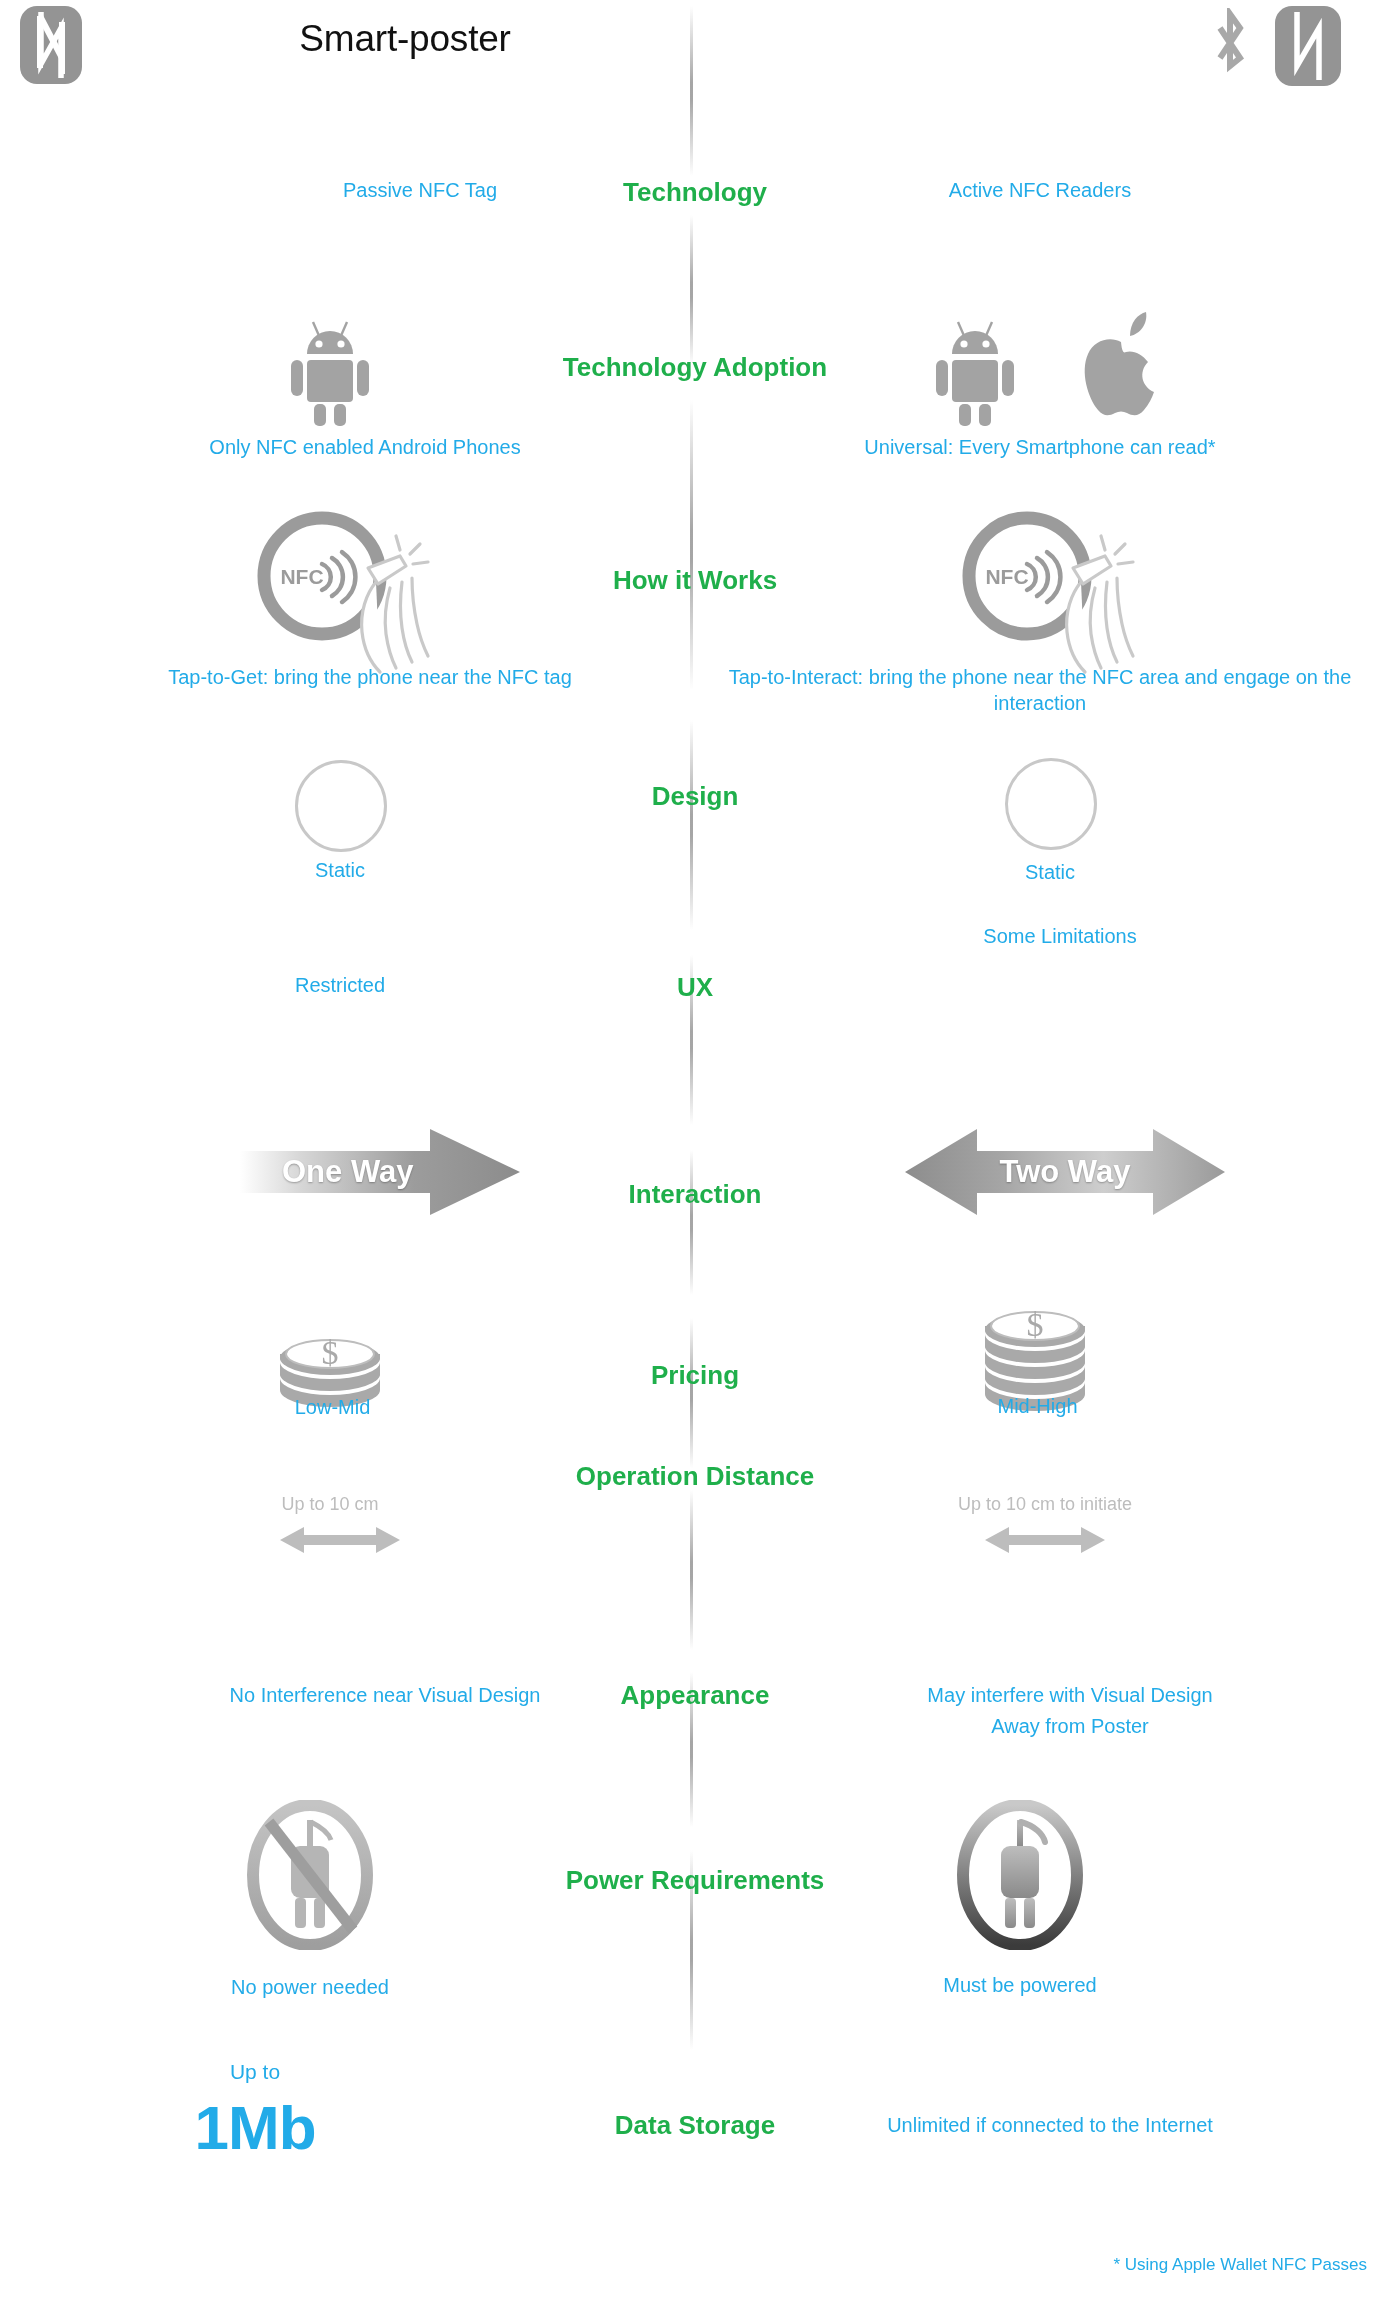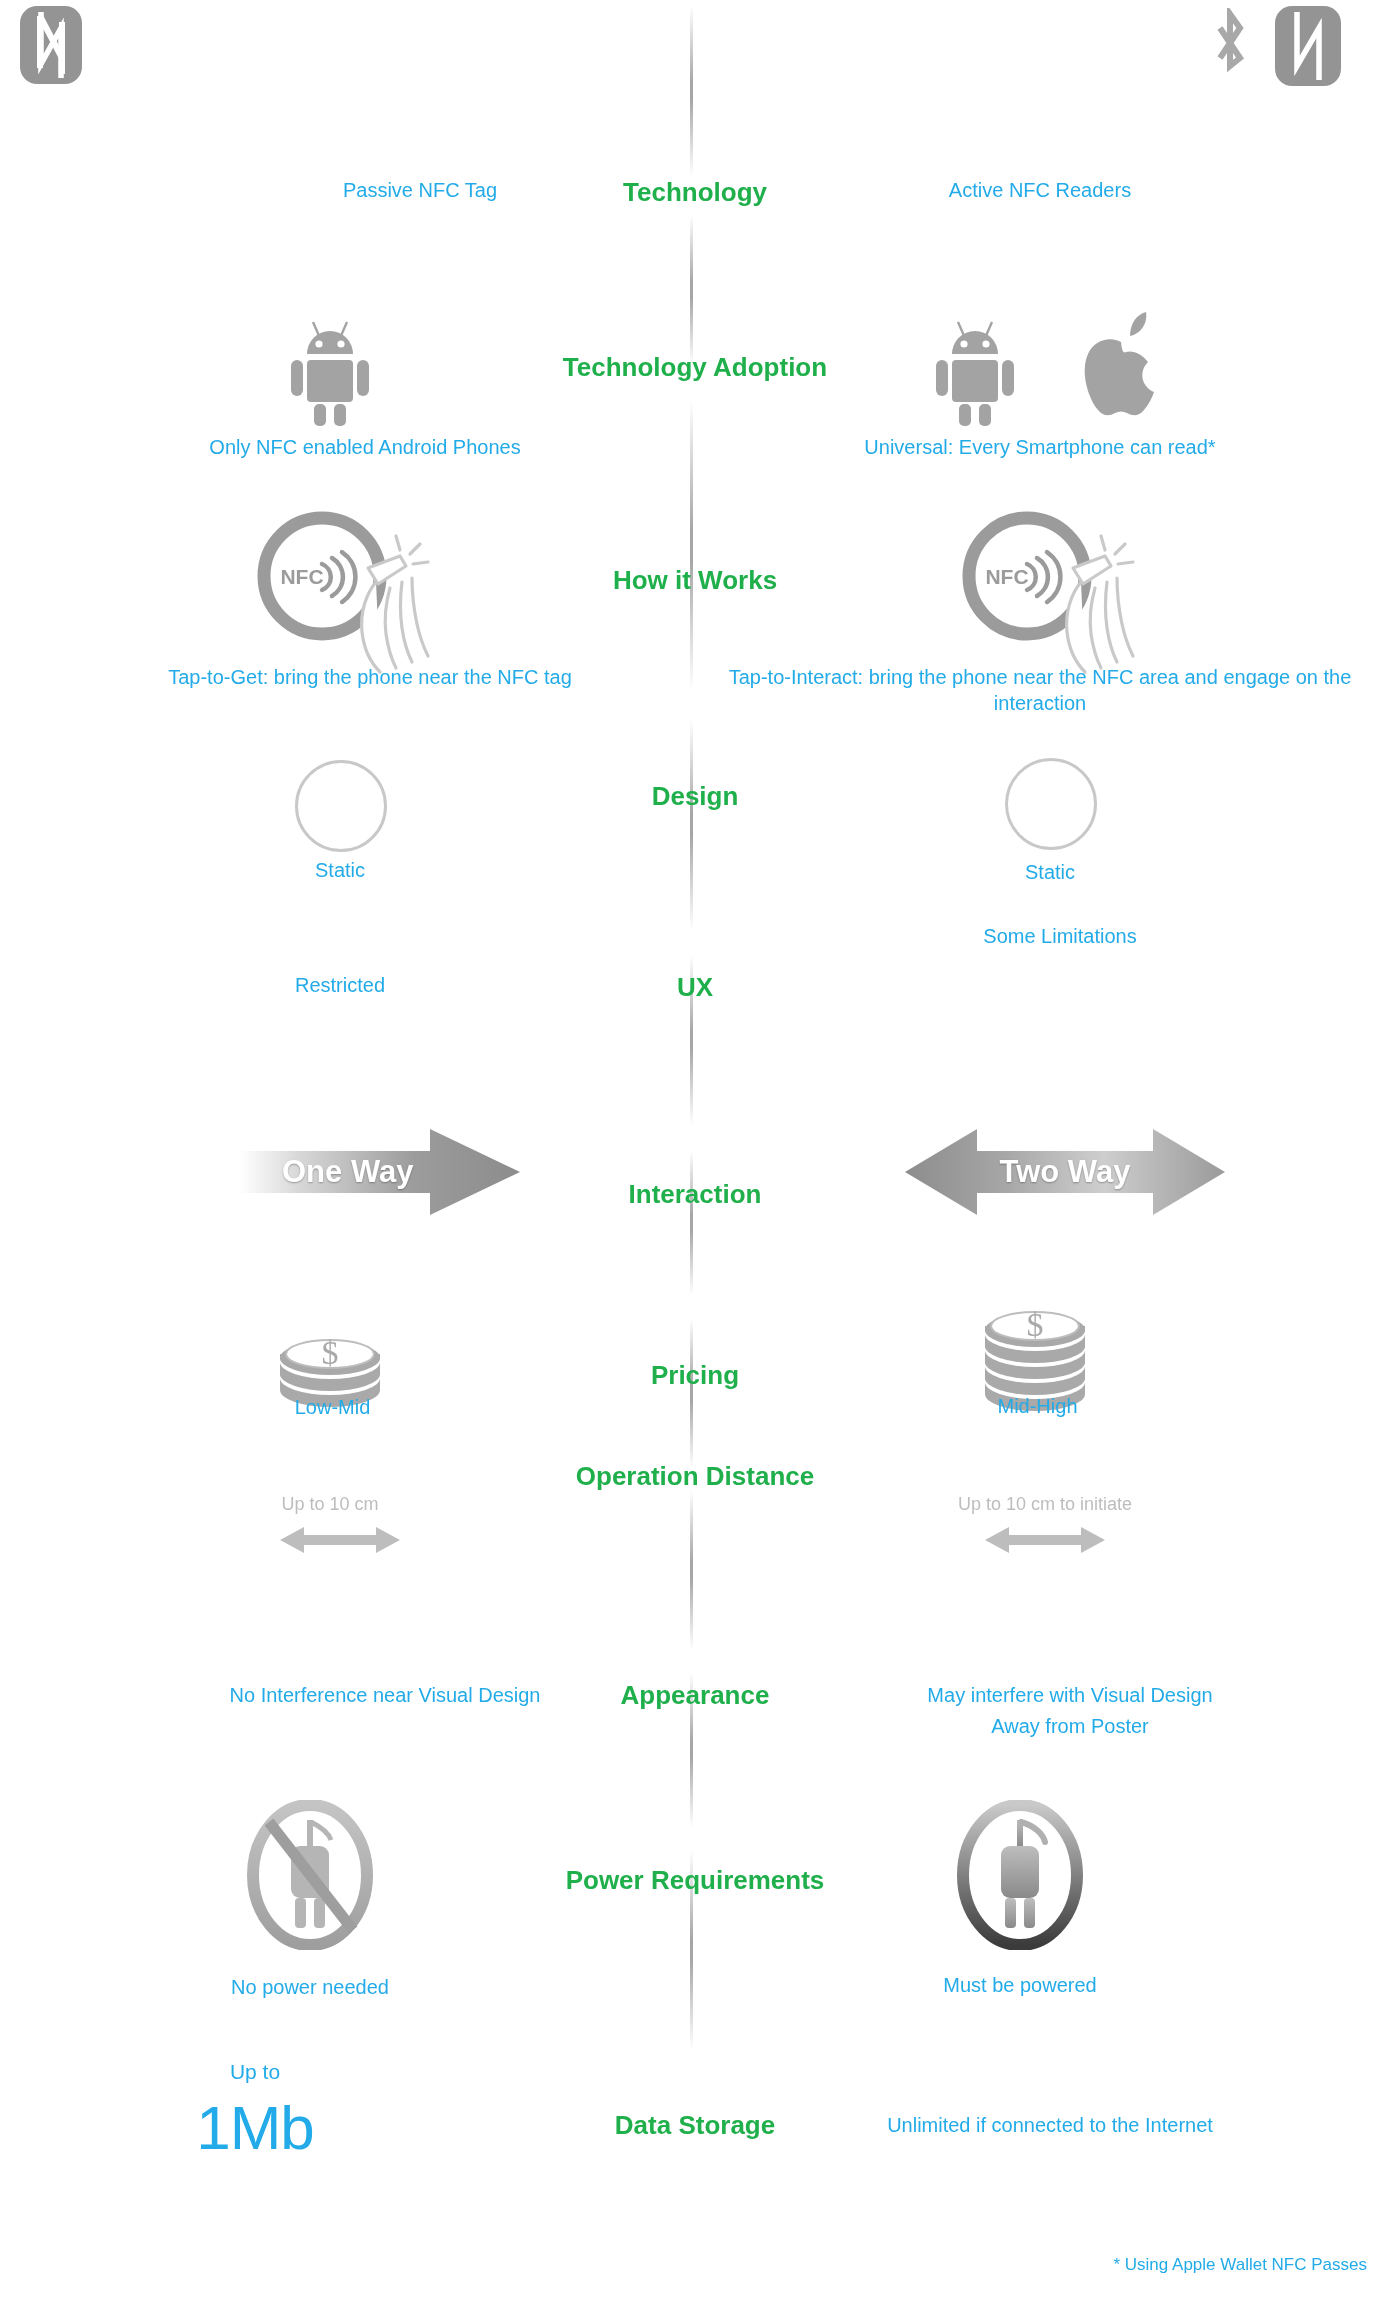--- a/index.html
+++ b/index.html
@@ -81,41 +81,42 @@
 
   
   .power{position:absolute;}
 
   
   #ds-upto{
     position:absolute;font-size:21px;color:#22ABE8;text-align:center;
     left:175px;top:2060px;width:160px;
   }
   #ds-value{
-    position:absolute;font-size:62px;font-weight:normal;color:#22ABE8;
+    position:absolute;font-size:62px;font-weight:bold;color:#22ABE8;
     text-align:center;left:125px;top:2092px;width:260px;letter-spacing:-1px;
   }
   #footnote{
     position:absolute;right:26px;top:2255px;
     font-size:17px;color:#22ABE8;text-align:right;
   }
 </style>
 </head>
 <body>
 
 <div id="header-bar" class="abs">
 
   <div class="nfc-logo" style="left:20px;top:6px;width:62px;height:78px;">
     <svg class="nglyph" viewBox="0 0 62 78">
       <path d="M20 10 L20 62 M20 10 L42 52 M42 16 L42 68" stroke="#ffffff" stroke-width="6" fill="none" stroke-linecap="butt"></path>
       <path d="M13 8 Q13 5 16 5 L20 5 L20 72 L16 72 Q13 72 13 69 Z" fill="#ffffff" opacity="0"></path>
       <path d="M21 6 L21 58 L41 22 L41 72" stroke="#ffffff" stroke-width="5.5" fill="none"></path>
     </svg>
   </div>
 
+  <div id="title-left">Smart-poster</div>
 
   <svg class="abs" style="left:1208px;top:8px;" width="44" height="74" viewBox="0 0 44 74">
     <path d="M12 20 L32 50 L22 58 L22 6 L32 20 L12 50" stroke="#a8a8a8" stroke-width="6" fill="none" stroke-linejoin="miter" stroke-linecap="butt"></path>
   </svg>
 
   <div class="nfc-logo" style="left:1275px;top:6px;width:66px;height:80px;">
     <svg class="nglyph" viewBox="0 0 66 80">
       <path d="M22 6 L22 60 L44 22 L44 74" stroke="#ffffff" stroke-width="5.5" fill="none"></path>
     </svg>
   </div>

